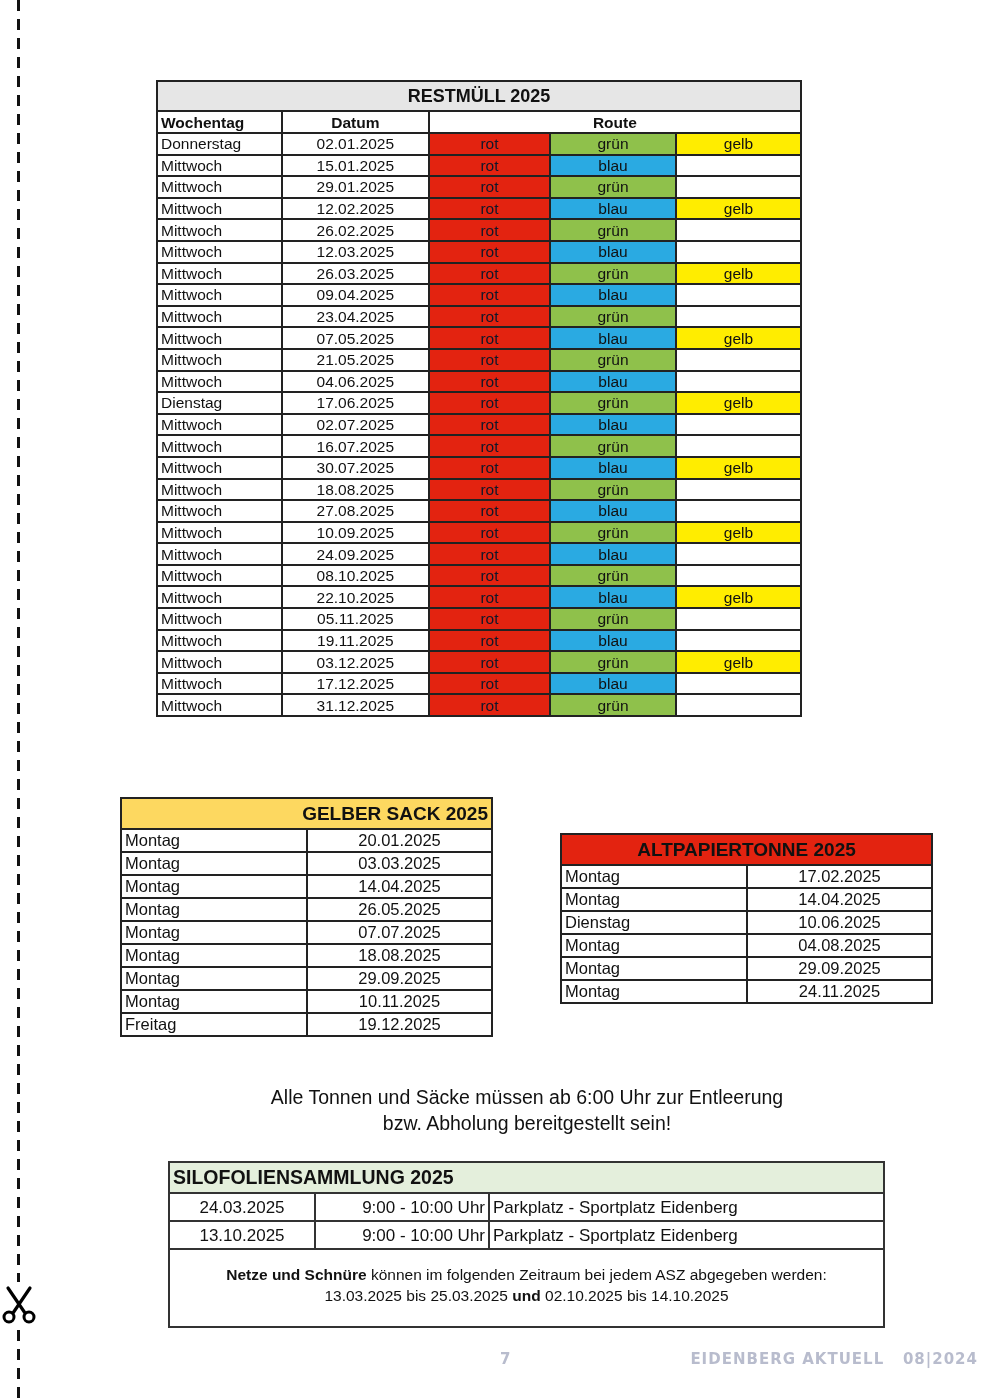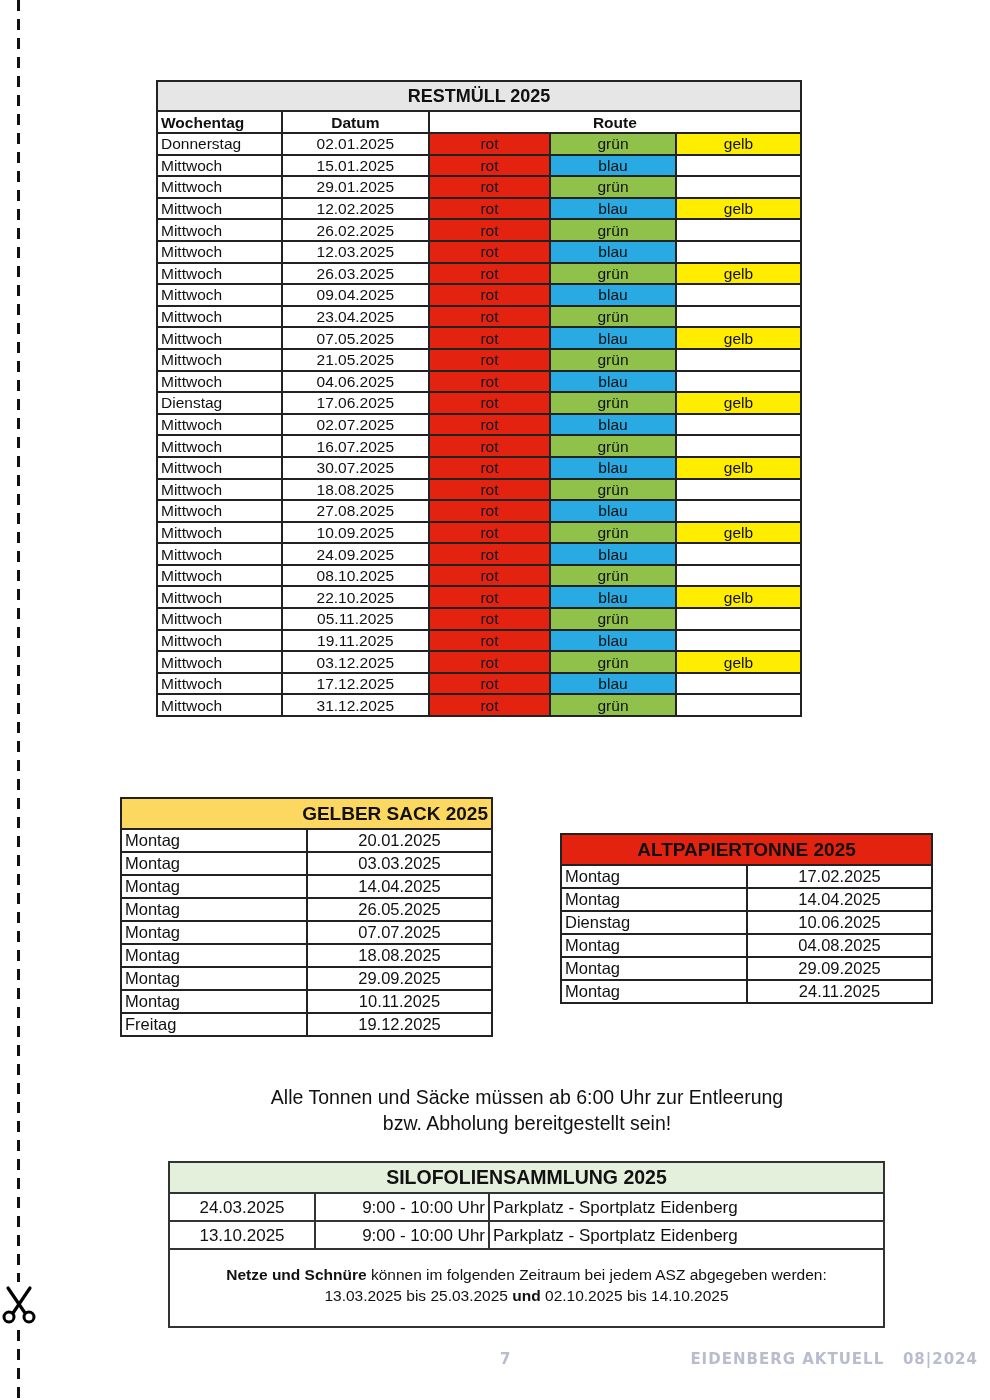--- a/index.html
+++ b/index.html
@@ -42,21 +42,21 @@
   #altpapier .c-day { width: 178px; text-align: left; }
   #altpapier .c-date { text-align: center; }
   
   .notice {
     position: absolute; left: 120px; width: 814px; top: 1084px; text-align: center;
     font-weight: normal; font-size: 19.5px; line-height: 26px;
   }
   
   #silofolie { left: 168px; top: 1161px; width: 717px; }
   #silofolie td { font-size: 17px; height: 26px; border-color: #333; }
-  #silofolie .title td { background: #e4efdc; font-weight: bold; font-size: 19.5px; text-align: center; height: 29px; }
+  #silofolie .title td { background: #e4efdc; font-weight: bold; font-size: 19.5px; height: 29px; }
   #silofolie .c-date { width: 138px; text-align: center; }
   #silofolie .c-time { width: 166px; text-align: right; }
   #silofolie .c-place { text-align: left; }
   #silofolie .note td { text-align: center; font-size: 15.5px; line-height: 21px; height: 62px; white-space: normal; padding: 4px 10px 10px; }
   #silofolie .note b { font-weight: bold; }
   .footer { position: absolute; top: 1350px; font-family: "DejaVu Sans", sans-serif; font-weight: bold; color: #b8bccd; font-size: 15px; letter-spacing: 1px; }
   .pagenum { left: 500px; }
   .magazine { right: 12px; }
 </style>
 </head>

